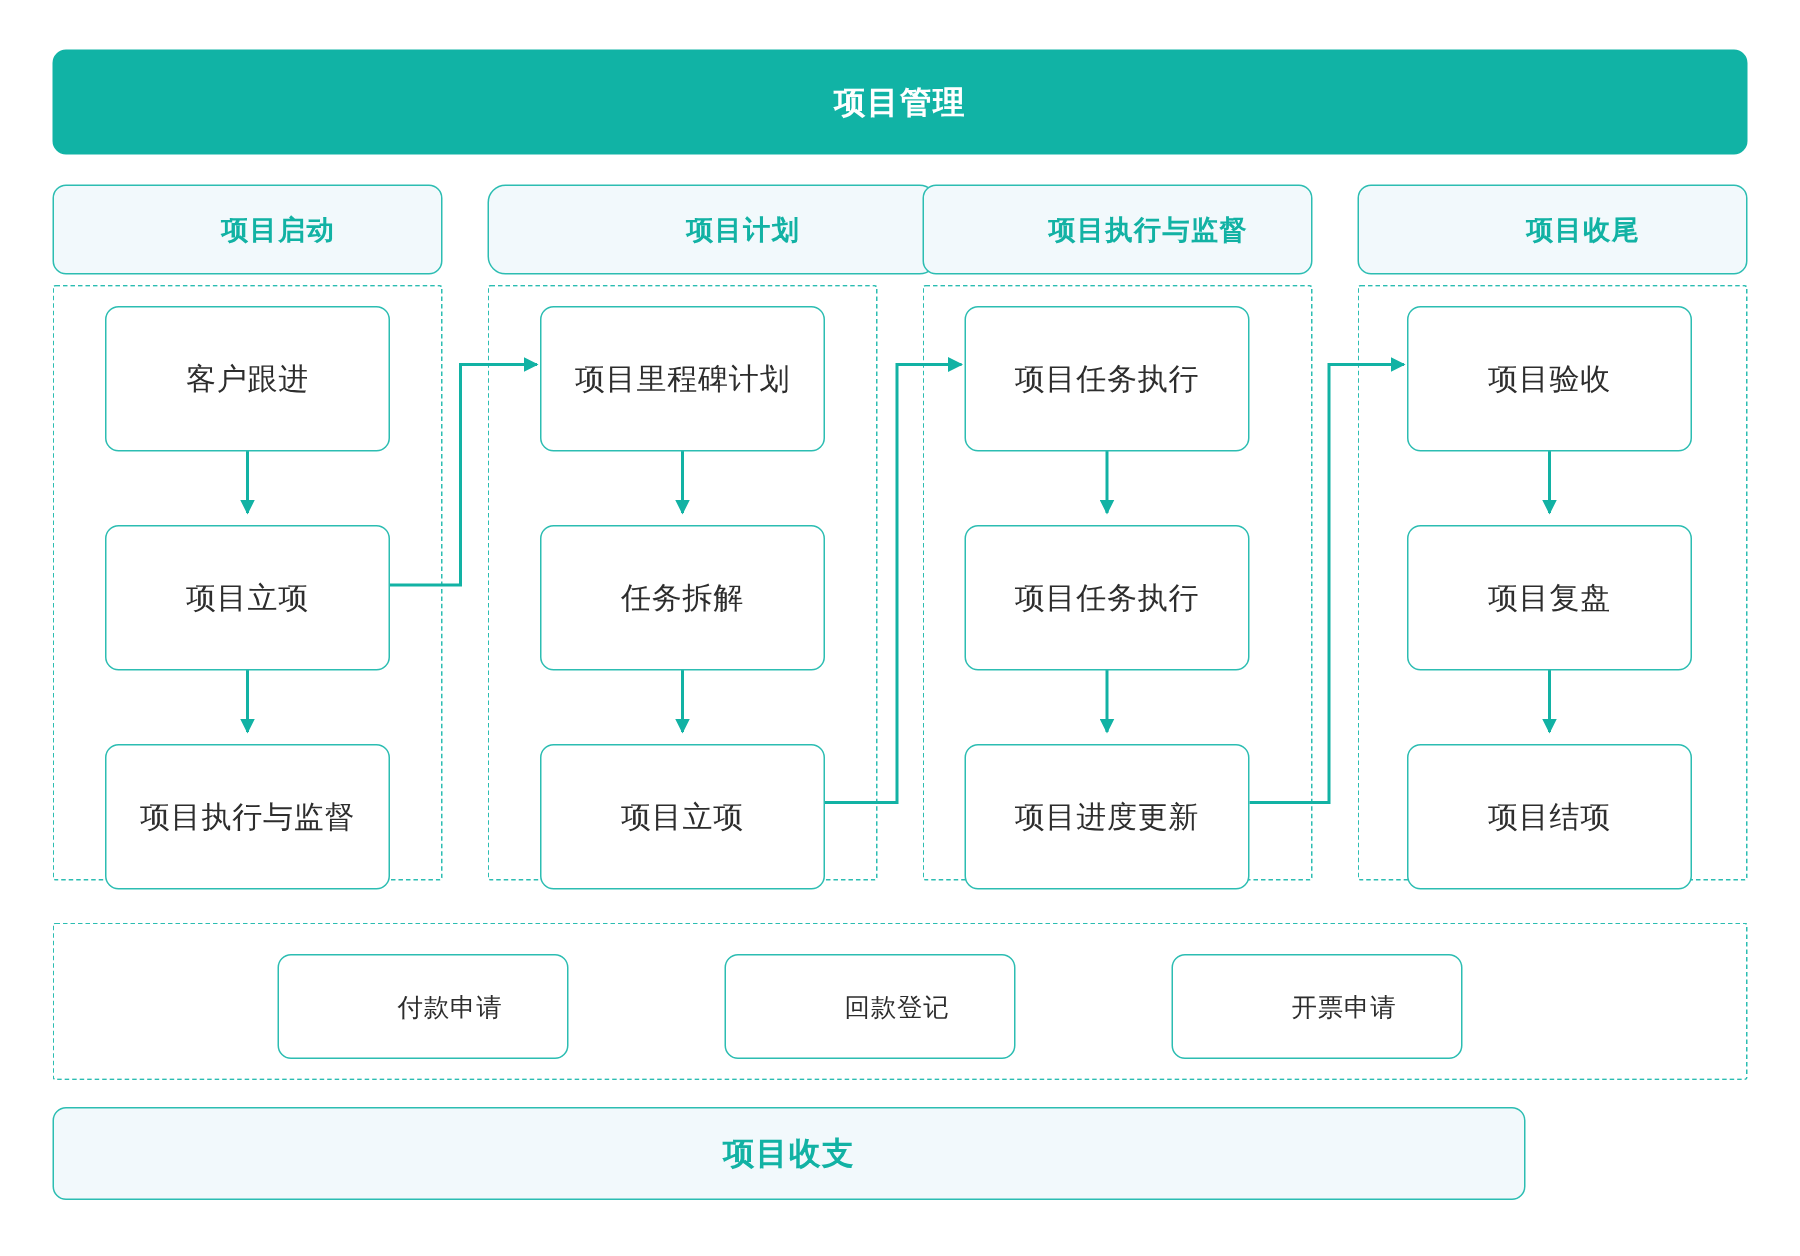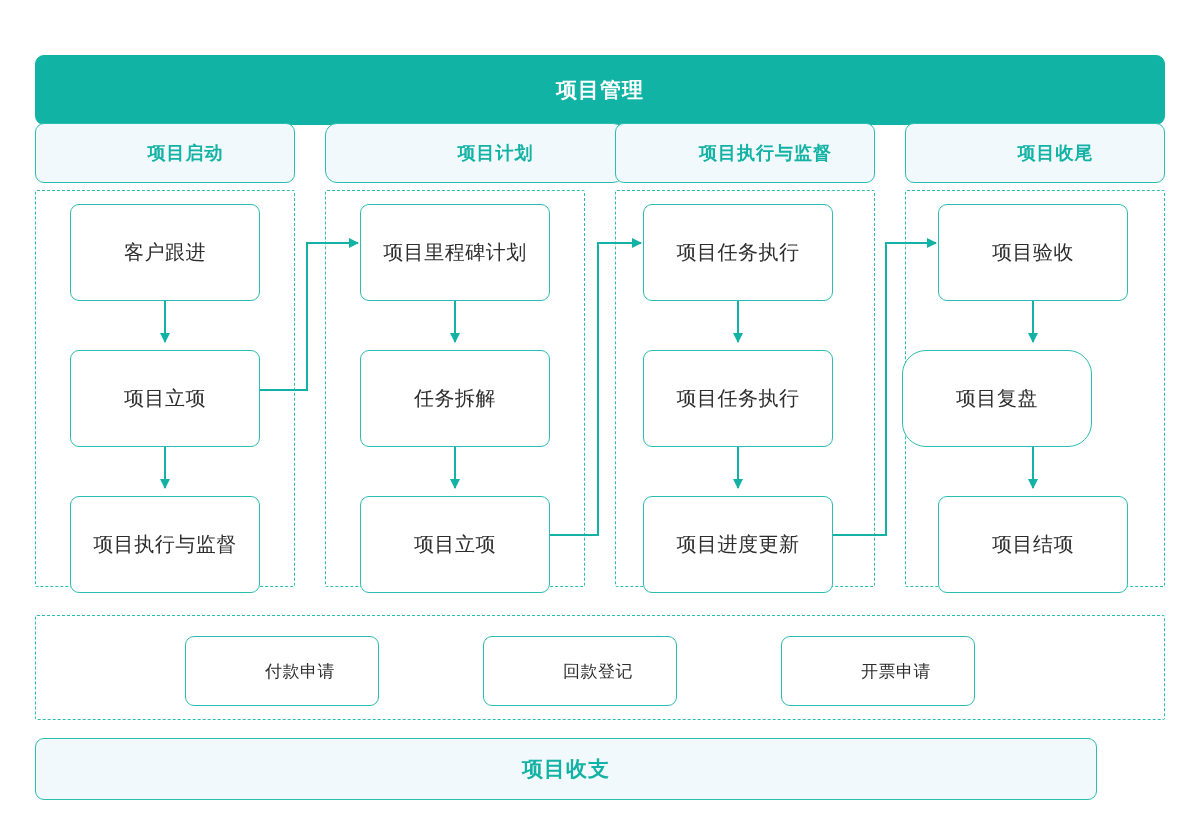--- a/index.html
+++ b/index.html
@@ -18,24 +18,23 @@
     display:flex;align-items:center;justify-content:center;
     border-radius:9px;
     font-size:21px;font-weight:bold;
     letter-spacing:1px;
     box-sizing:border-box;
   }
   .banner.top{
     left:35px;top:33px;width:1130px;height:70px;
     background:#11b3a5;color:#ffffff;
     border:1px solid #11b3a5;
-    margin-top:22px;
   }
   .banner.bottom{
-    left:35px;top:738px;width:1062px;height:62px;
+    left:35px;top:738px;width:982px;height:62px;
     background:#f2f9fc;color:#12b2a4;
     border:1.6px solid #2cbdb2;
   }
 
   
   .phase-header{
     position:absolute;top:123px;height:60px;
     display:flex;align-items:center;justify-content:center;
     background:#f2f9fc;
     border:1.6px solid #2cbdb2;
@@ -145,21 +144,21 @@
 
   <div class="node" style="left:360px;top:204px;">项目里程碑计划</div>
   <div class="node" style="left:360px;top:350px;">任务拆解</div>
   <div class="node" style="left:360px;top:496px;">项目立项</div>
 
   <div class="node" style="left:643px;top:204px;">项目任务执行</div>
   <div class="node" style="left:643px;top:350px;">项目任务执行</div>
   <div class="node" style="left:643px;top:496px;">项目进度更新</div>
 
   <div class="node" style="left:938px;top:204px;">项目验收</div>
-  <div class="node" style="left:902px;top:350px;border-radius:24px;">项目复盘</div>
+  <div class="node" style="left:938px;top:350px;">项目复盘</div>
   <div class="node" style="left:938px;top:496px;">项目结项</div>
 
   <div class="finance-lane"></div>
   <div class="finance-node" style="left:185px;">付款申请</div>
   <div class="finance-node" style="left:483px;">回款登记</div>
   <div class="finance-node" style="left:781px;">开票申请</div>
 
   <div class="banner bottom">项目收支</div>
 
 </div>

